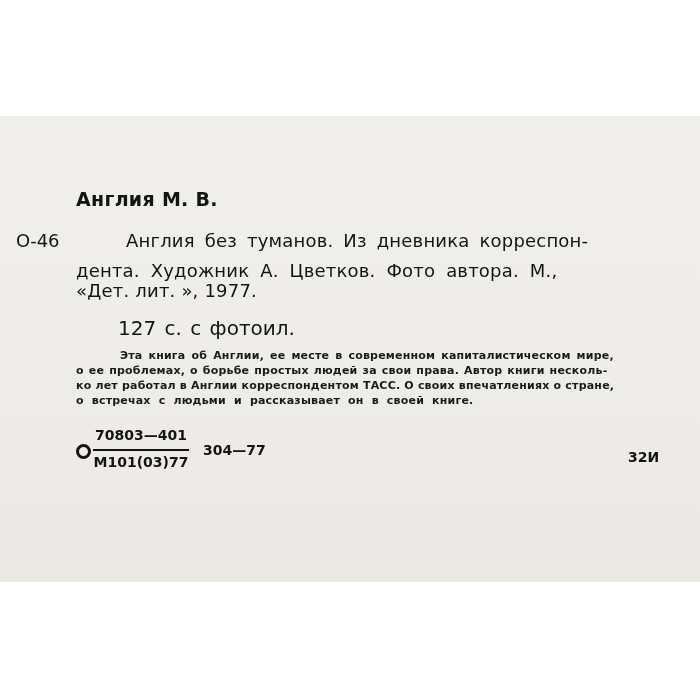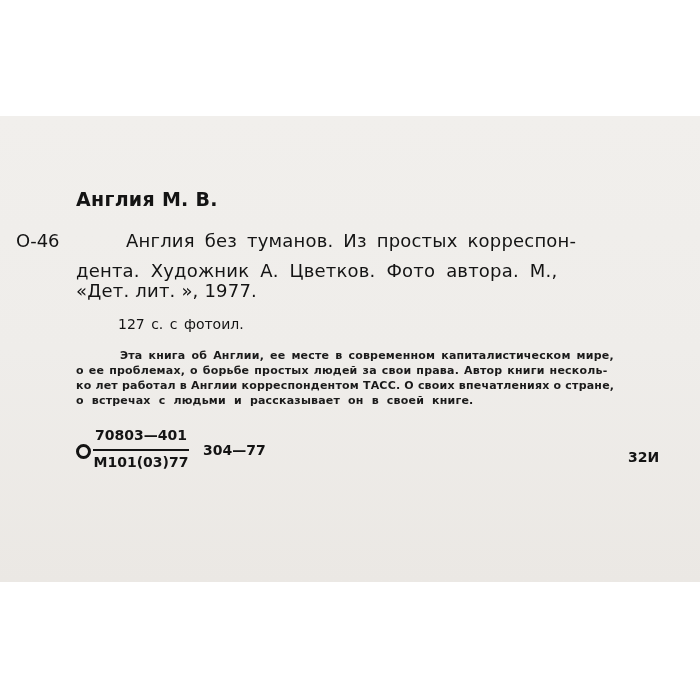--- a/index.html
+++ b/index.html
@@ -11,21 +11,21 @@
       position: absolute; left: 0; top: 116px; width: 700px; height: 466px;
       background: linear-gradient(180deg, #f1efec 0%, #efedea 50%, #ebe8e4 100%);
     }
     .abs { position: absolute; white-space: nowrap; }
     .author { left: 76px; top: 188px; font-size: 19px; font-weight: bold; letter-spacing: 0.3px; }
     .code { left: 16px; top: 230px; font-size: 18px; }
     .main-line { font-size: 18px; letter-spacing: 0.2px; }
     .ml1 { left: 126px; top: 230px; word-spacing: 4px; }
     .ml2 { left: 76px; top: 260px; word-spacing: 5px; }
     .ml3 { left: 76px; top: 280px; }
-    .pages { left: 118px; top: 316px; font-size: 14px; word-spacing: 2px; }
+    .pages { left: 118px; top: 316px; font-size: 20px; word-spacing: 2px; }
     .abstract { font-size: 11px; font-weight: bold; letter-spacing: 0.2px; color: #1a1a1a; }
     .a1 { left: 120px; top: 349px; word-spacing: 2px; }
     .a2 { left: 76px; top: 364px; word-spacing: 1px; }
     .a3 { left: 76px; top: 379px; }
     .a4 { left: 76px; top: 394px; word-spacing: 4px; }
     .circle {
       left: 76px; top: 444px; width: 9px; height: 9px; border: 3px solid #141414; border-radius: 50%;
     }
     .frac { left: 93px; top: 427px; font-size: 14px; font-weight: bold; text-align: center; }
     .frac .num { display: block; padding: 0 2px 6px; border-bottom: 2px solid #141414; }
@@ -34,21 +34,21 @@
     .index { left: 628px; top: 449px; font-size: 14px; font-weight: bold; }
   </style>
 </head>
 <body>
 
 <div class="paper"></div>
 
 <div class="abs author">Англия М. В.</div>
 <div class="abs code">О-46</div>
 
-<div class="abs main-line ml1">Англия без туманов. Из простых корреспон-</div>
+<div class="abs main-line ml1">Англия без туманов. Из дневника корреспон-</div>
 <div class="abs main-line ml2">дента. Художник А. Цветков. Фото автора. М.,</div>
 <div class="abs main-line ml3">«Дет. лит. », 1977.</div>
 
 <div class="abs pages">127 с. с фотоил.</div>
 
 <div class="abs abstract a1">Эта книга об Англии, ее месте в современном капиталистическом мире,</div>
 <div class="abs abstract a2">о ее проблемах, о борьбе простых людей за свои права. Автор книги несколь-</div>
 <div class="abs abstract a3">ко лет работал в Англии корреспондентом ТАСС. О своих впечатлениях о стране,</div>
 <div class="abs abstract a4">о встречах с людьми и рассказывает он в своей книге.</div>
 

